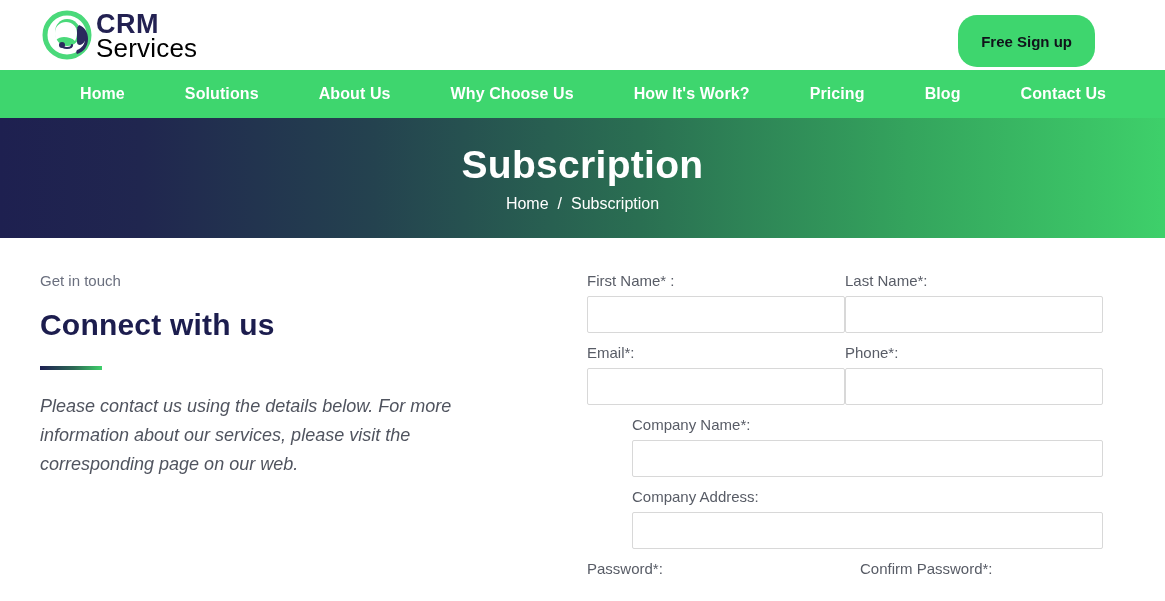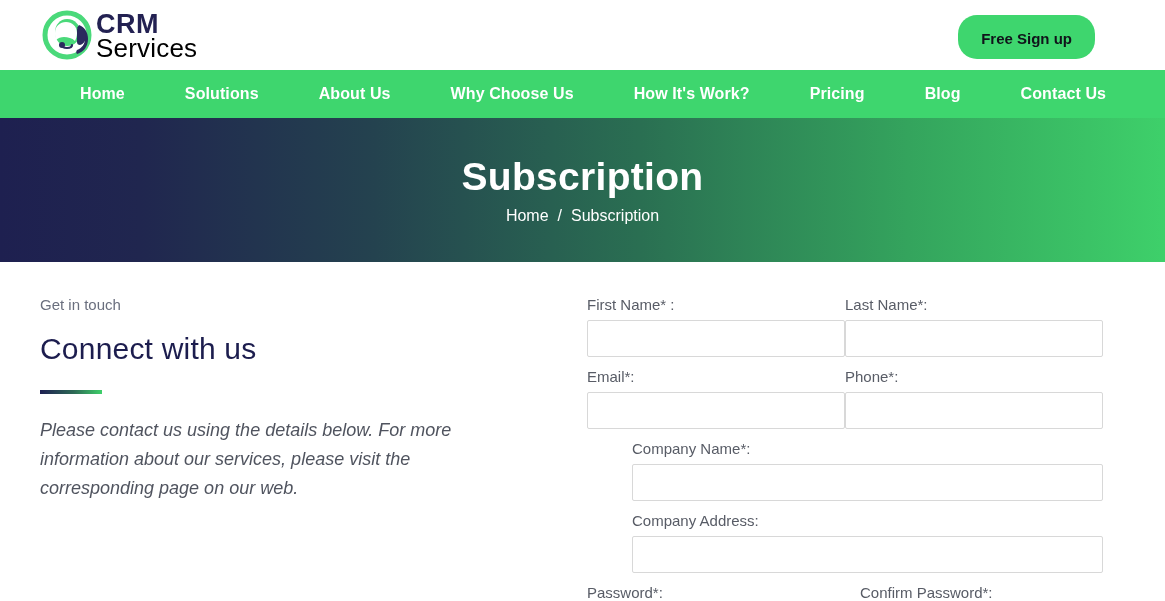--- a/index.html
+++ b/index.html
@@ -36,21 +36,21 @@
     display:block;
     font-size:26px;
     color:#000000;
     letter-spacing:0.2px;
     margin-top:-3px;
   }
   .signup-btn {
     position:absolute;
     right:70px;
     top:15px;
-    height:44px;
+    height:52px;
     padding:15px 23px;
     border:none;
     border-radius:19px;
     background:#3ed66e;
     color:#10131a;
     font-size:15px;
     font-weight:bold;
     font-family:"Liberation Sans", sans-serif;
     cursor:pointer;
     white-space:nowrap;
@@ -75,21 +75,21 @@
     font-size:16px;
     font-weight:bold;
     padding:0 30px;
     cursor:pointer;
     white-space:nowrap;
     letter-spacing:0.1px;
   }
 
   
   .hero {
-    height:144px;
+    height:120px;
     background:linear-gradient(90deg,#1e2050 0%, #20264f 12%, #24424f 32%, #2a6f52 55%, #34a45d 78%, #3ed06a 100%);
     display:flex;
     flex-direction:column;
     align-items:center;
     justify-content:center;
   }
   .hero-title {
     color:#ffffff;
     font-size:39px;
     font-weight:bold;
@@ -117,21 +117,21 @@
     padding-left:40px;
   }
   .eyebrow {
     color:#6a6f7e;
     font-size:15px;
     margin-bottom:19px;
   }
   .heading {
     color:#1c1d4e;
     font-size:30px;
-    font-weight:normal;
+    font-weight:bold;
     letter-spacing:0.2px;
   }
   .underline {
     width:62px;
     height:4px;
     margin-top:24px;
     background:linear-gradient(90deg,#1e1f52 0%, #2d6a55 55%, #3ed06a 100%);
   }
   .lead {
     margin-top:22px;

